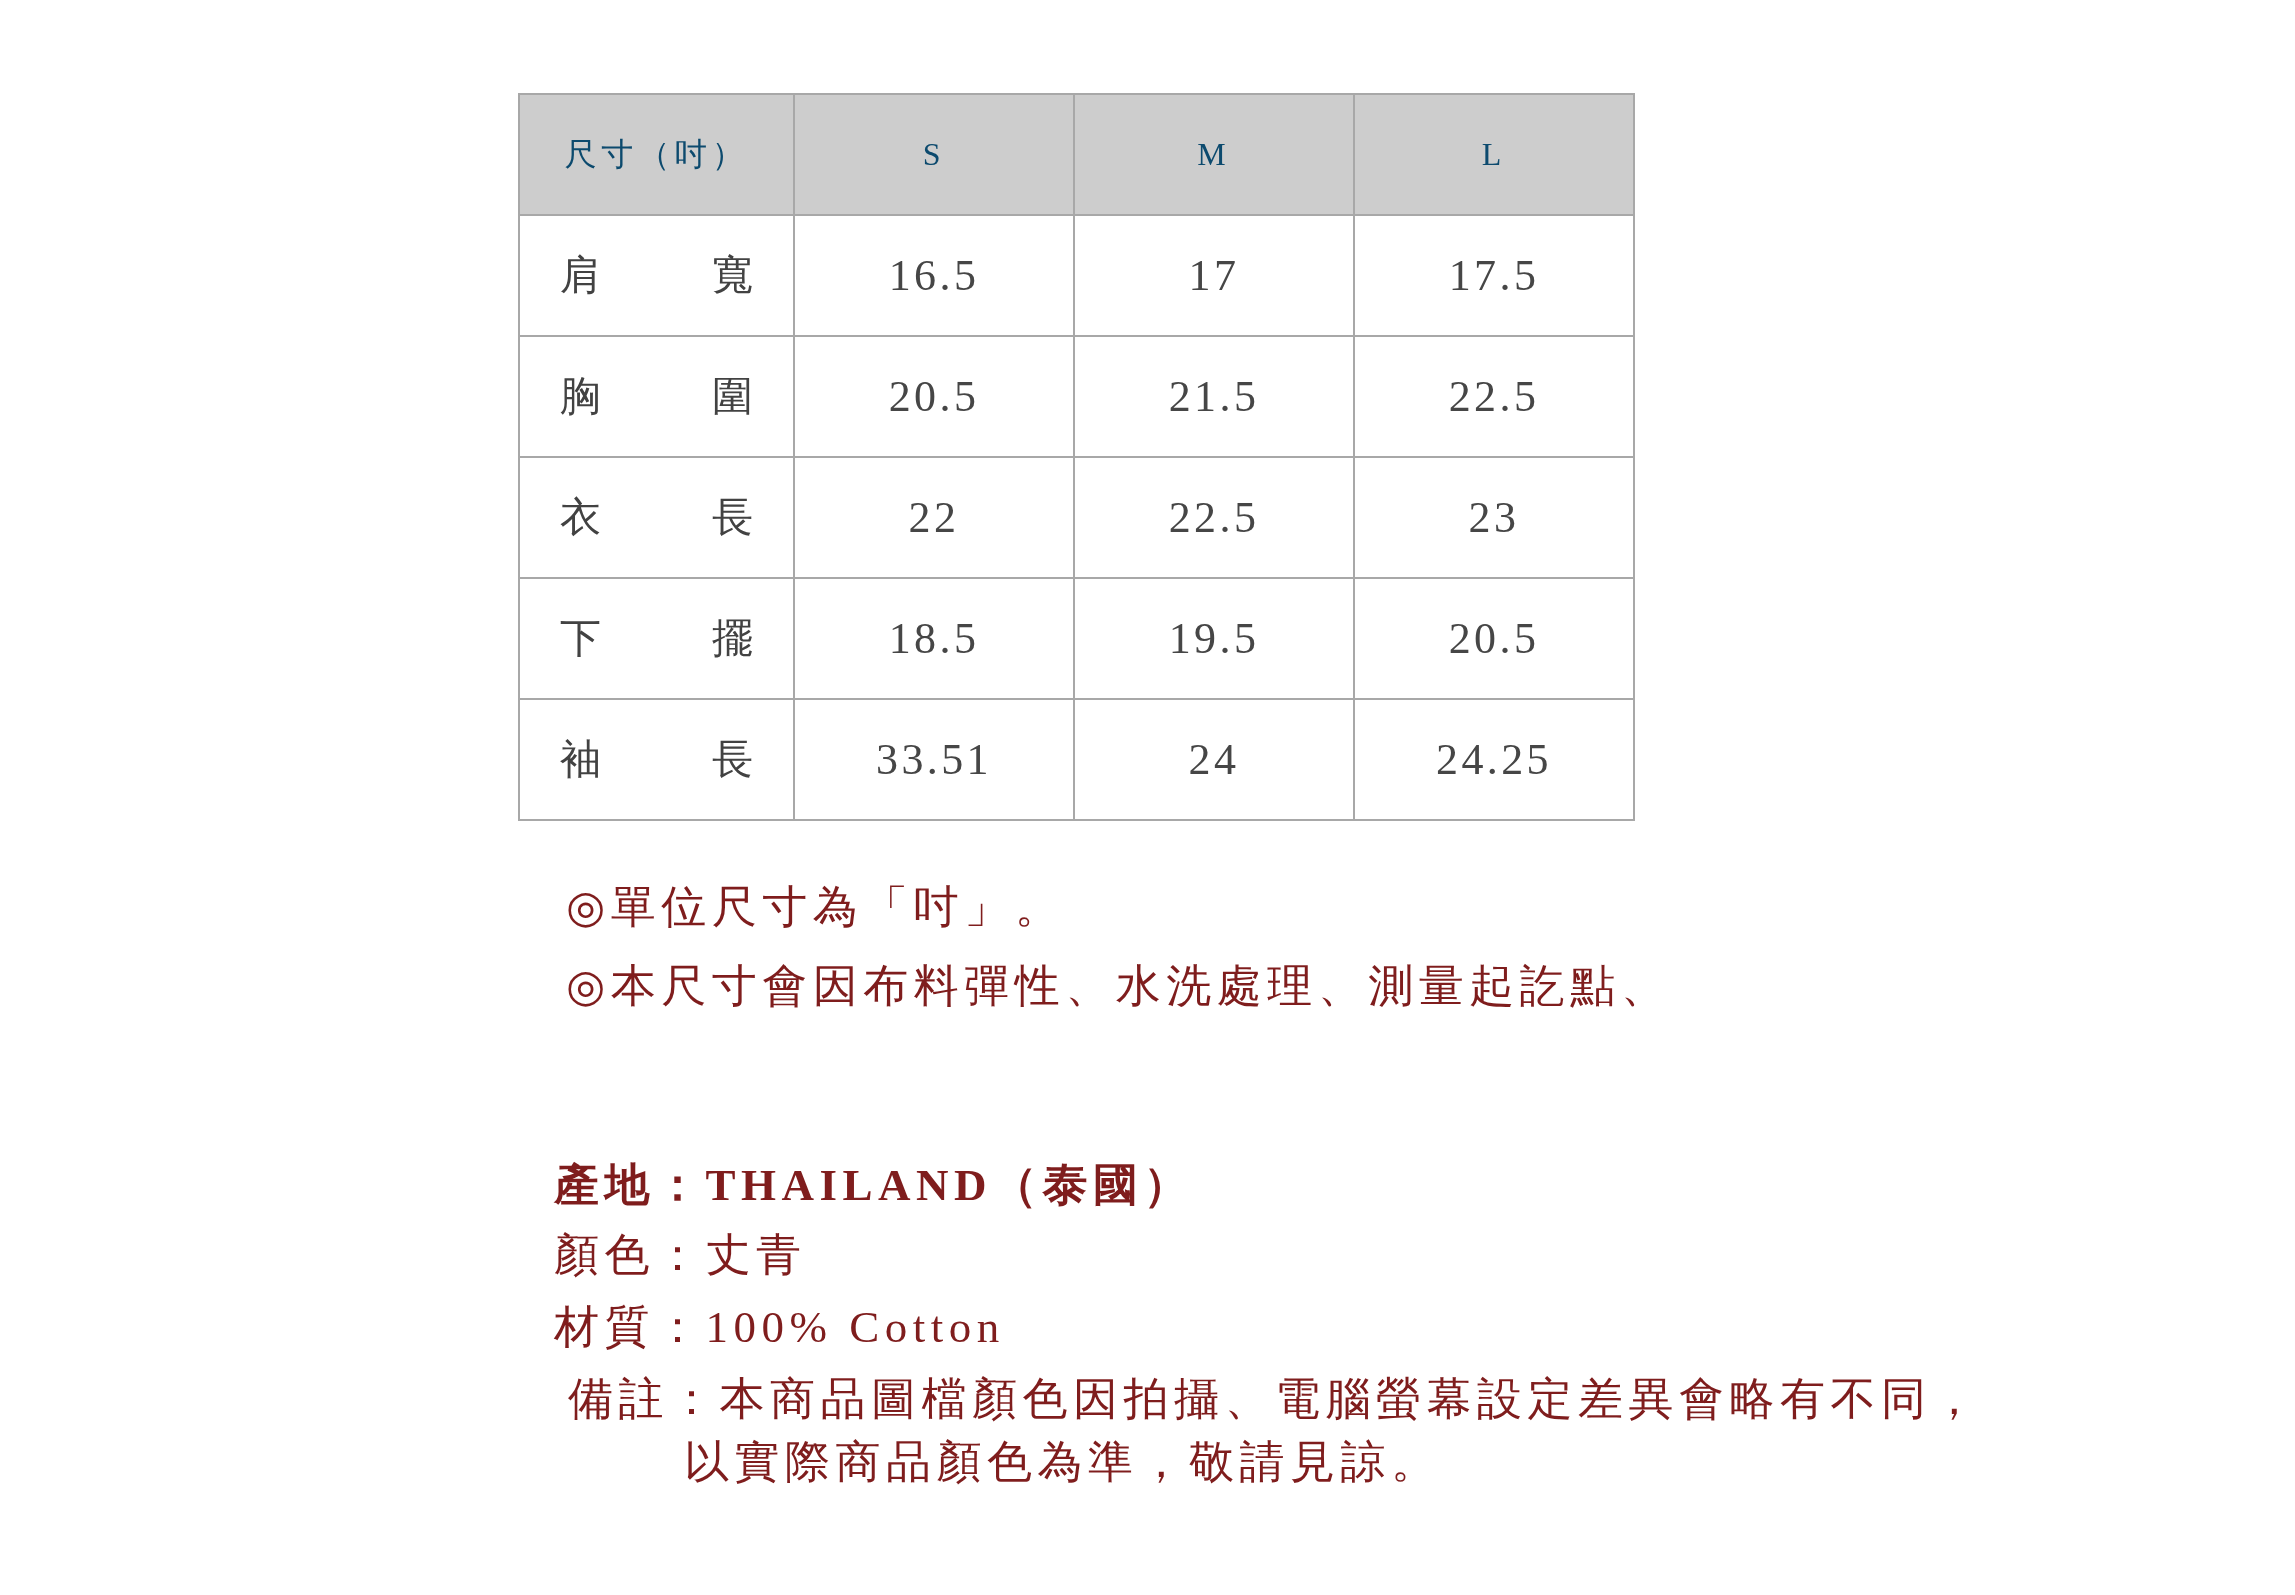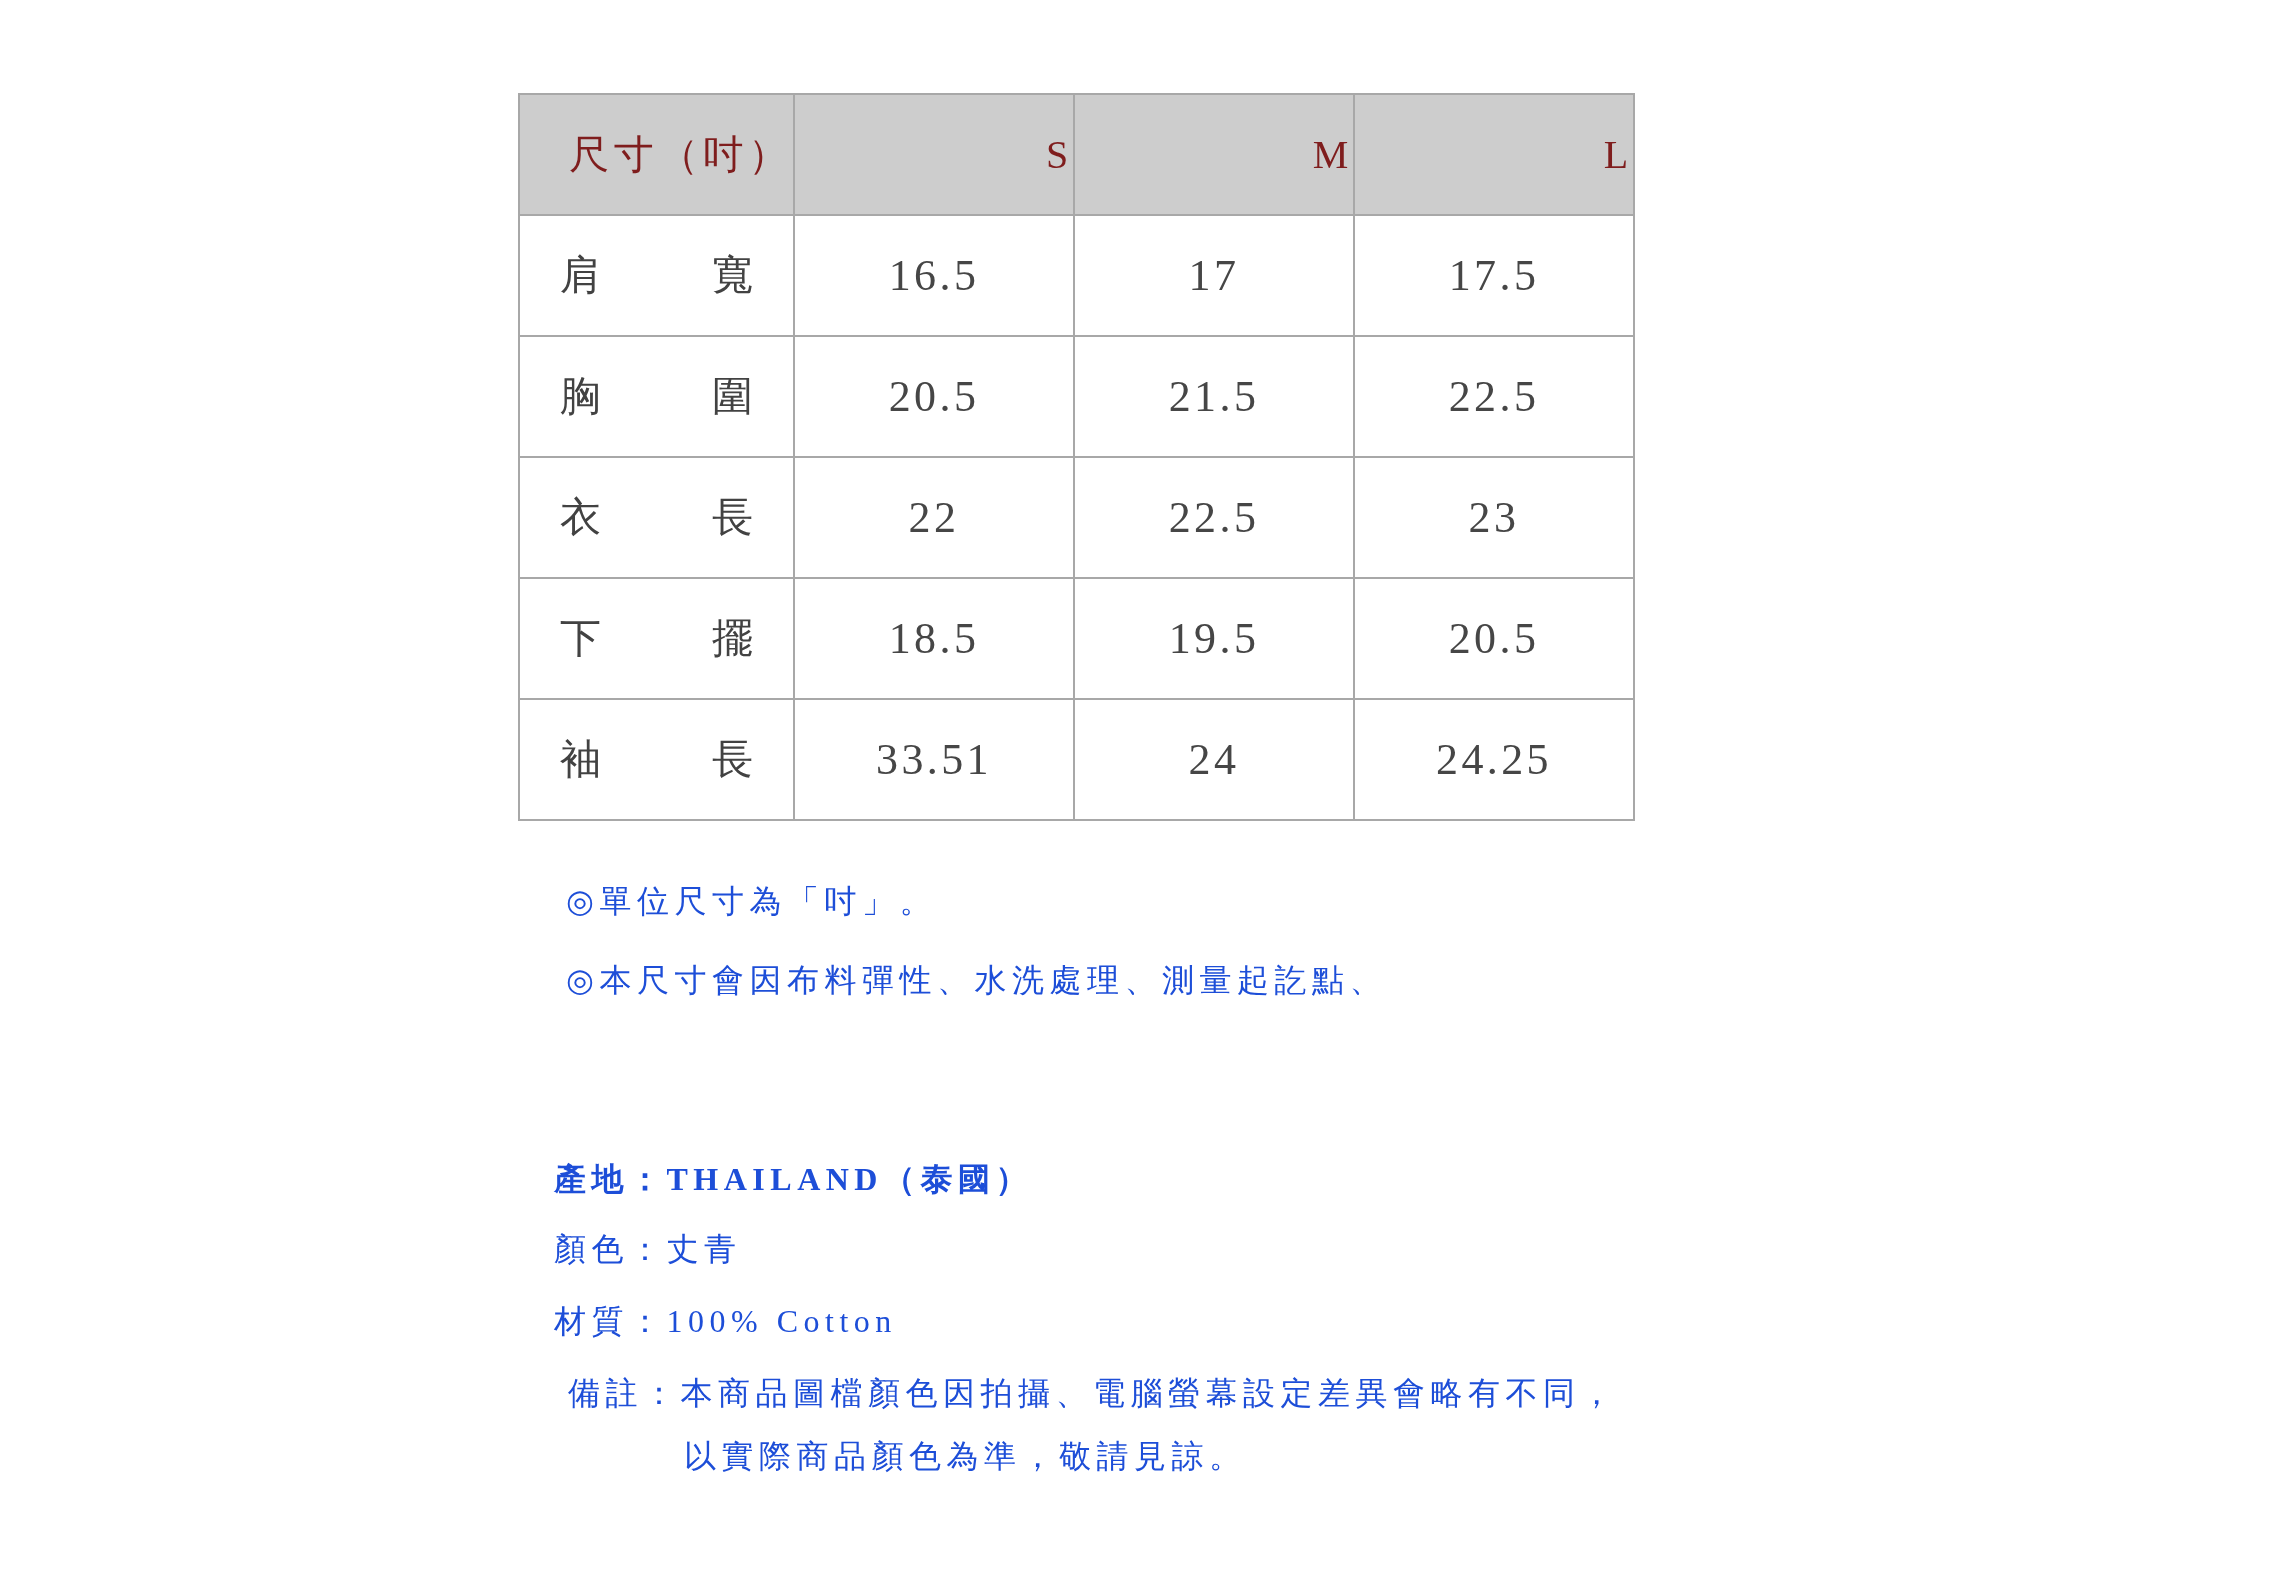--- a/index.html
+++ b/index.html
@@ -32,44 +32,43 @@
     text-align: center;
     vertical-align: middle;
     font-weight: normal;
     font-size: 44px;
     letter-spacing: 3.4px;
     color: #464646;
     padding: 0;
   }
   .size-table th {
     background: #cdcdcd;
-    font-size: 40px;
+    font-size: 32px;
     letter-spacing: 4.8px;
-    color: #7f1d1d;
-    text-align: right;
+    color: #0c4a6e;
   }
   .size-table tr { height: 121px; }
   .spread {
     display: flex;
     justify-content: space-between;
     width: 193px;
     margin: 0 auto;
     font-size: 41px;
     letter-spacing: 0;
     color: #424242;
   }
 
   
   .line {
     position: absolute;
     white-space: nowrap;
-    font-size: 32px;
+    font-size: 45px;
     line-height: 1;
     letter-spacing: 5.5px;
-    color: #1d4ed8;
+    color: #7f1d1d;
   }
 </style>
 </head>
 <body>
 
 <div class="canvas">
 
   <table class="size-table">
     <colgroup>
       <col style="width:275px">

